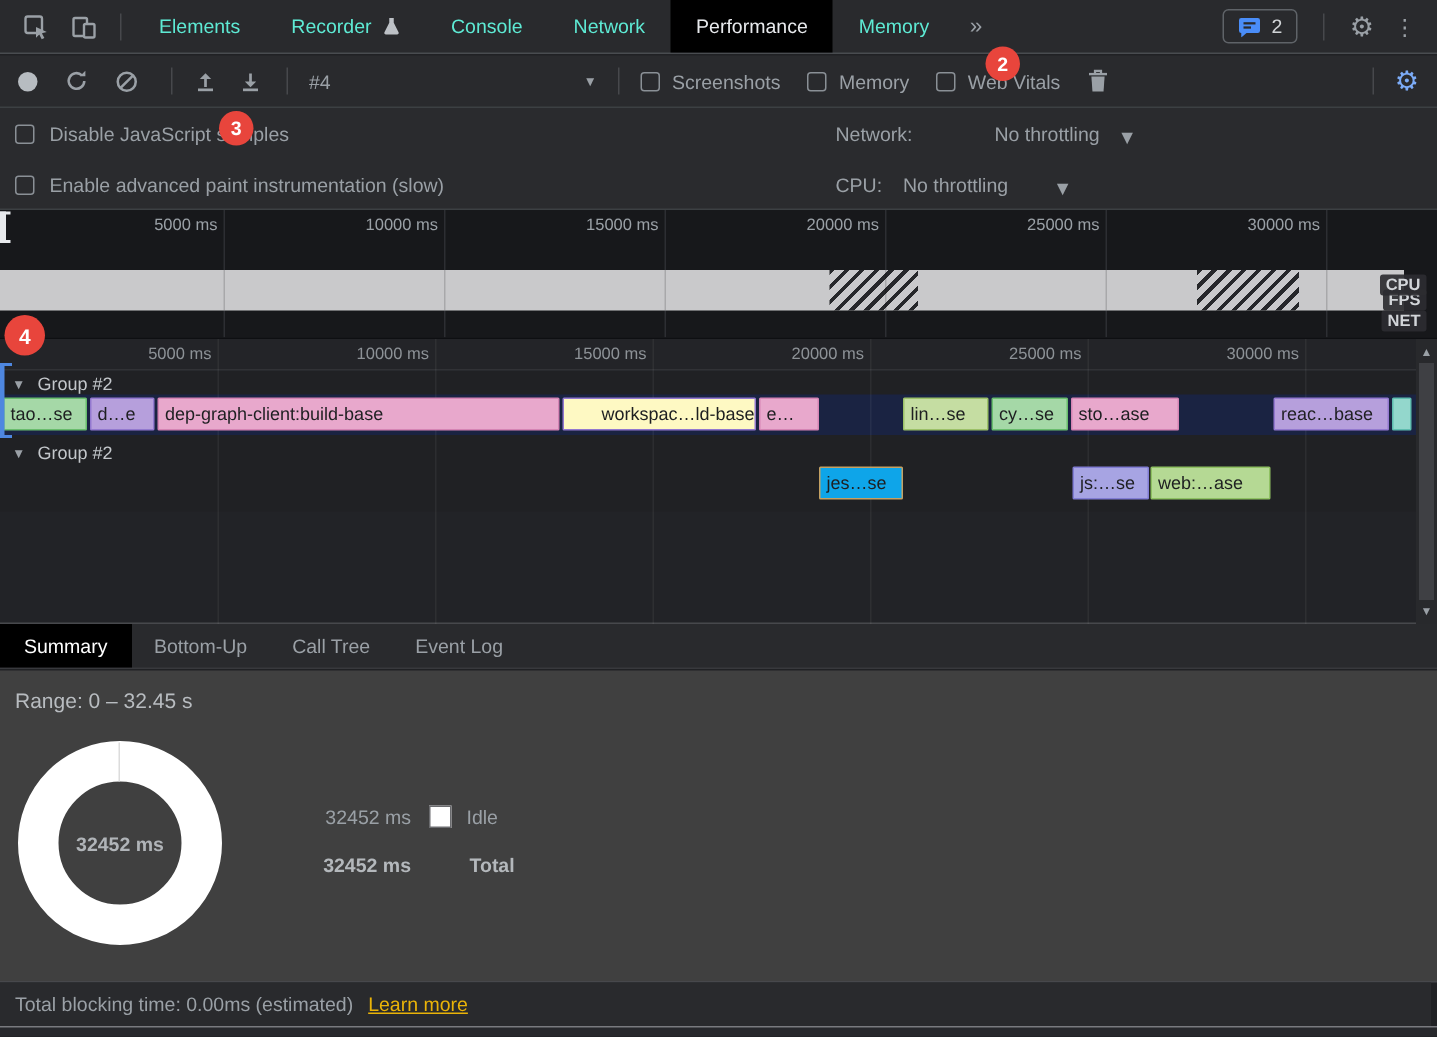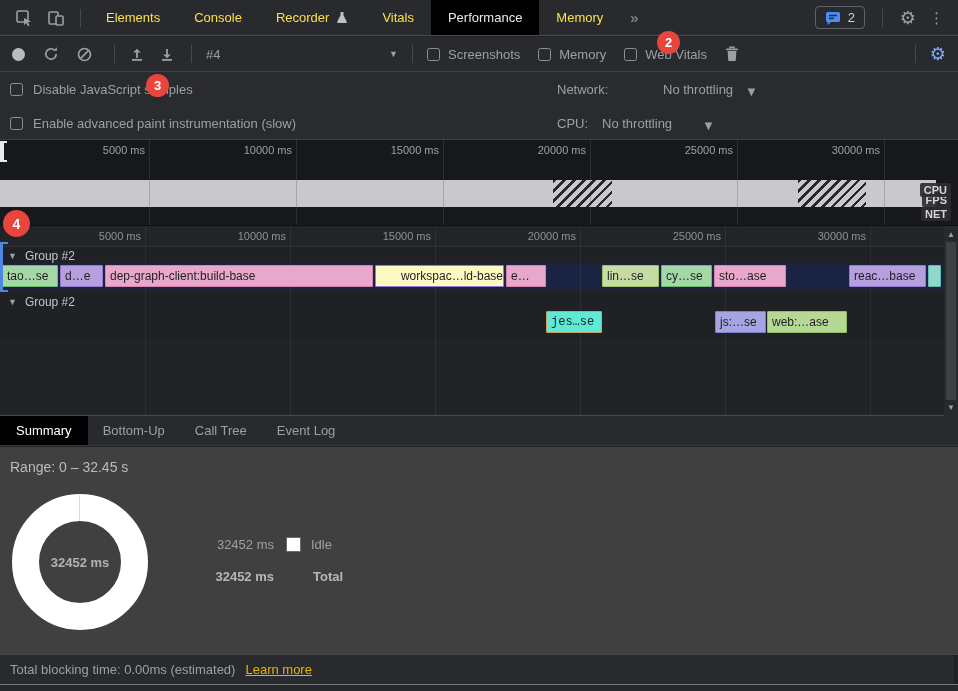--- a/index.html
+++ b/index.html
@@ -6,21 +6,21 @@
   html,body { width:958px; height:691px; background:#202124; overflow:hidden; }
   body { font-family:"Liberation Sans", sans-serif; }
   .app { position:relative; width:958px; height:691px; background:#202124; color:#9aa0a6; font-size:13px; }
 
   
   .topbar { position:absolute; left:0; top:0; width:958px; height:36px; background:#292a2d;
             border-bottom:1px solid #494c50; display:flex; align-items:center; padding-left:8px; }
   .icon-btn { flex:none; width:32px; height:28px; display:flex; align-items:center; justify-content:center; }
   .sep { flex:none; width:1px; height:18px; background:#47484c; margin:0 8px; }
   .tab { flex:none; height:35px; display:flex; align-items:center; padding:0 17px; font-size:13px;
-         color:#fde047; white-space:nowrap; }
+         color:#5eead4; white-space:nowrap; }
   .tab.active { background:#000; color:#e8eaed; }
   .flask { margin-left:7px; display:flex; }
   .more-tabs { flex:none; font-size:15px; color:#9aa0a6; margin:0 10px; }
   .right-cluster { margin-left:auto; display:flex; align-items:center; gap:9px; padding-right:10px; }
   .issues-chip { display:flex; align-items:center; gap:7px; border:1px solid #5f6368; border-radius:4px;
                  padding:3px 9px; color:#d0d3d6; }
   .gear { font-size:18px; line-height:1; color:#9aa0a6; }
   .gear.blue { color:#7cacf8; }
   .kebab { font-size:15px; color:#9aa0a6; padding:0 4px; }
 
@@ -137,32 +137,32 @@
             <rect x="2" y="3" width="9" height="12" rx="1" fill="none" stroke="#9aa0a6" stroke-width="1.6"></rect>
             <rect x="9" y="7" width="7" height="9" rx="1" fill="#292a2d" stroke="#9aa0a6" stroke-width="1.6"></rect>
           </svg>
       </span>
     </div>
     <div class="sep"></div>
     <div class="tab">
         <span>Elements</span>
       </div>
     <div class="tab">
-        <span>Console</span>
-      </div>
-    <div class="tab">
       <span>Recorder</span>
       <span class="flask">
         <svg width="12" height="13" viewBox="0 0 12 13">
             <path d="M4.5 1h3v3.2l3.2 6.3c.4.8-.2 1.5-1 1.5H2.3c-.8 0-1.4-.7-1-1.5L4.5 4.2Z" fill="#bdc1c6"></path>
           </svg>
       </span>
     </div>
     <div class="tab">
-        <span>Vitals</span>
+        <span>Console</span>
+      </div>
+    <div class="tab">
+        <span>Network</span>
       </div>
     <div class="tab active">
         <span>Performance</span>
       </div>
     <div class="tab">
         <span>Memory</span>
       </div>
     <div class="more-tabs">»</div>
     <div class="right-cluster">
       <div class="issues-chip">
@@ -304,21 +304,21 @@
         <div class="bar" style="left: 661px; width: 51px; background: rgb(165, 216, 167); border-color: rgb(105, 189, 109);">cy…se</div>
         <div class="bar" style="left: 714px; width: 72px; background: rgb(232, 168, 204); border-color: rgb(213, 132, 180);">sto…ase</div>
         <div class="bar" style="left: 849px; width: 77px; background: rgb(182, 159, 220); border-color: rgb(147, 121, 207);">reac…base</div>
         <div class="bar" style="left: 928px; width: 13px; background: rgb(147, 215, 204); border-color: rgb(95, 189, 175);"></div>
       </div>
     <div class="group-label g2">
       <span class="tri">▼</span>
       <span>Group #2</span>
     </div>
     <div class="bars-row br2">
-        <div class="bar" style="left: 546px; width: 56px; background: #5eead4; border-color: rgb(197, 161, 99); font-family: Liberation Mono, monospace;">jes…se</div>
+        <div class="bar" style="left: 546px; width: 56px; background: #0ea5e9; border-color: rgb(197, 161, 99);">jes…se</div>
         <div class="bar" style="left: 715px; width: 51px; background: rgb(167, 164, 227); border-color: rgb(129, 125, 212);">js:…se</div>
         <div class="bar" style="left: 767px; width: 80px; background: rgb(181, 217, 148); border-color: rgb(143, 193, 98);">web:…ase</div>
       </div>
     <div class="fl-bracket"></div>
     <div class="scrollbar">
       <div class="sb-thumb"></div>
       <div class="sb-arrow sb-up">▲</div>
       <div class="sb-arrow sb-down">▼</div>
     </div>
   <div class="fl-grid" style="left: 145px;"></div>

